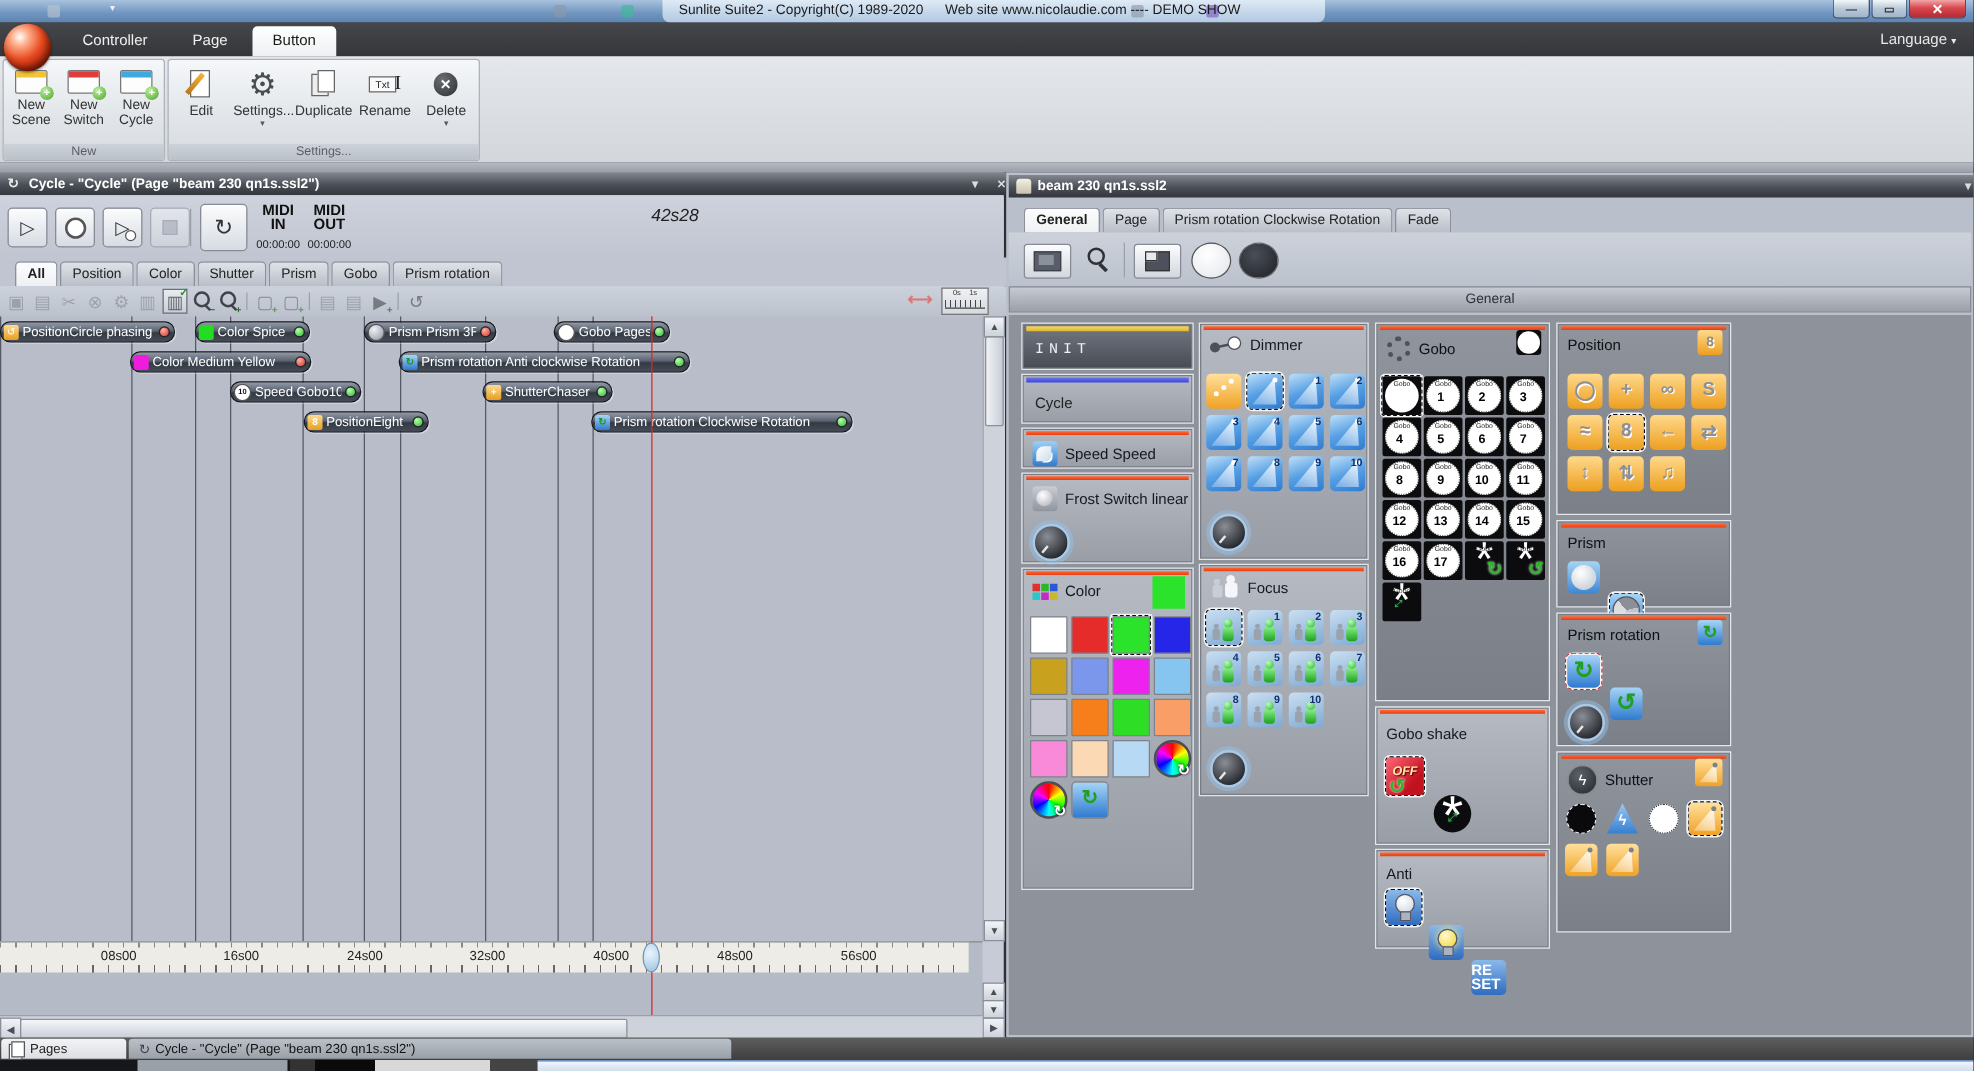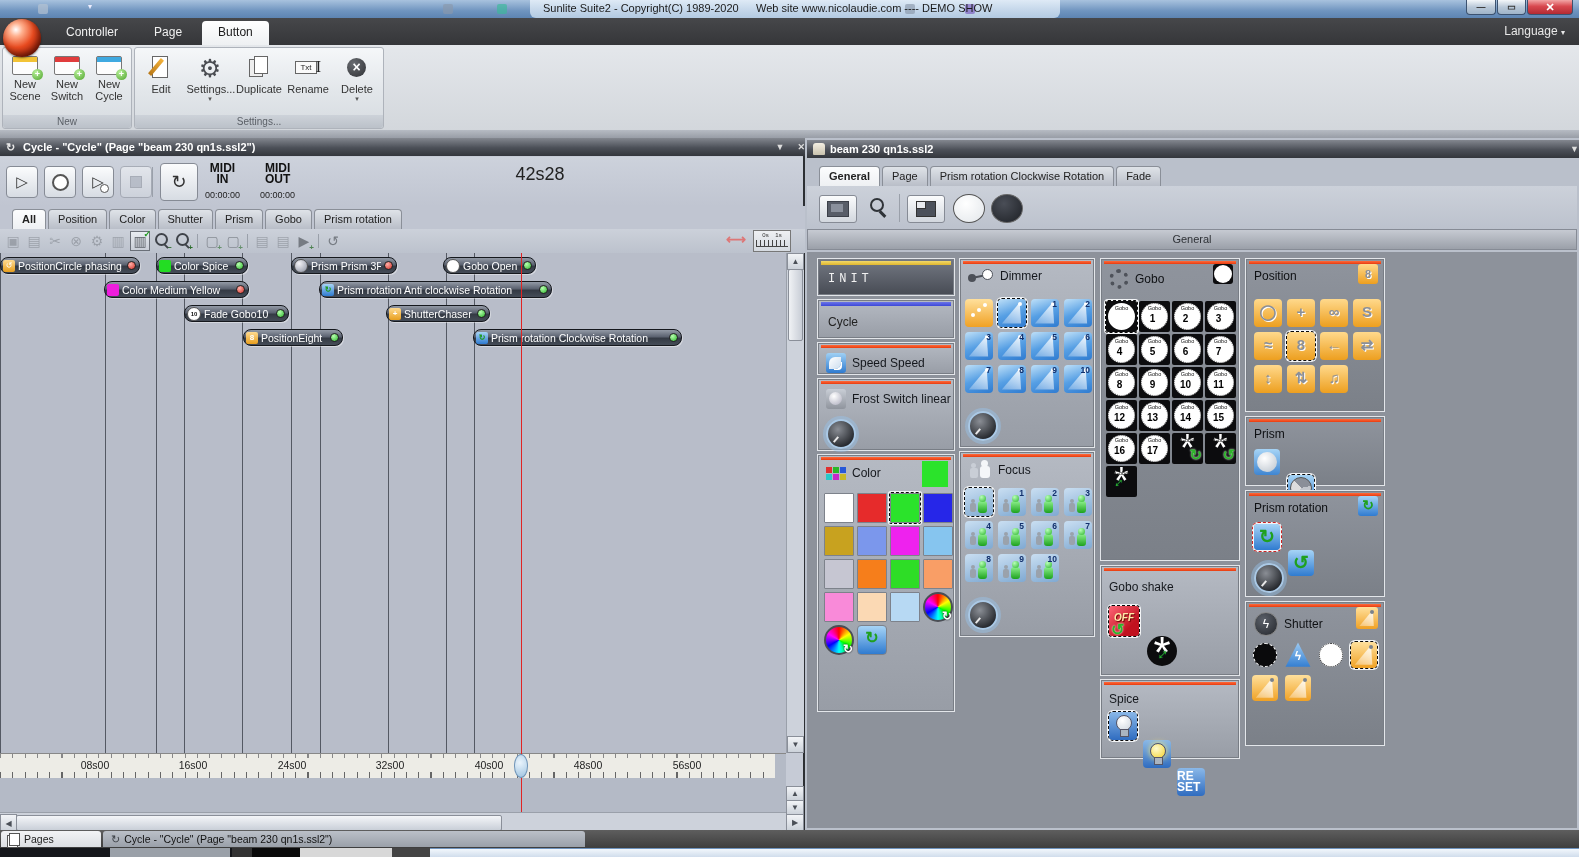--- a/index.html
+++ b/index.html
@@ -82,21 +82,21 @@
        display:flex;align-items:center;justify-content:center;font-size:15px;color:#333;}
   .tpb.dis{opacity:.5;}
   .tpb .sq{width:10px;height:10px;background:#aab0bb;border:1px solid #8a8f99;}
   .tpb .ring{width:13px;height:13px;border:2px solid #555;border-radius:50%;background:#fff;}
   .tpb .dot{position:absolute;right:4px;bottom:4px;width:7px;height:7px;border:1.5px solid #555;border-radius:50%;background:#fff;}
   #tp-loop{width:36px;height:36px;font-size:18px;}
   .midiw{font-size:12px;font-weight:bold;line-height:11px;color:#111;}
   .miditime{font-size:9px;color:#222;}
   #currenttime{left:400px;top:4px;width:280px;text-align:center;}
   #ct-label{font-size:19px;color:#222;}
-  #ct-value{font-size:18px;color:#222;margin-top:3px;}
+  #ct-value{font-size:14px;color:#222;margin-top:3px;font-style:italic;}
   #lp-tabs{left:0;top:68px;width:803px;height:23px;background:#c0c5d1;}
   #lp-toolbar{left:0;top:91px;width:803px;height:24px;background:linear-gradient(#ccd1da,#bcc2cd);display:flex;align-items:center;padding-left:4px;gap:3px;}
   .tico{width:18px;height:18px;display:flex;align-items:center;justify-content:center;font-size:14px;color:#5d6269;position:relative;}
   .tico.dis{opacity:.38;}
   .tico.lite{opacity:.6;}
   .tico.dim{opacity:.75;}
   .tico.boxed{border:1px solid #6a6f78;background:linear-gradient(#e8ecf1,#c9ced7);}
   .tico.ok::after{content:"✓";position:absolute;right:-2px;top:-3px;color:#1d9a1d;font-size:9px;font-weight:bold;}
   .tico .sub{position:absolute;right:-1px;bottom:-2px;font-size:8px;font-weight:bold;color:#2a6e2a;}
   .tico.sep{width:5px;}
@@ -422,21 +422,21 @@
         <div class="tpb">
             <span class="ring"></span>
           </div>
         <div class="tpb" style="position:relative">▷<span class="dot"></span></div>
         <div class="tpb dis">
             <span class="sq"></span>
           </div>
       </div>
       <div class="abs" style="left:152px;top:10px;width:1px;height:30px;background:#9aa0aa"></div>
       <div class="abs tpb" id="tp-loop" style="left:160px;top:6px">↻</div>
-      <div class="abs" style="left:205px;top:6px;display:flex;gap:20px;">
+      <div class="abs" style="left:205px;top:6px;display:flex;gap:6px;">
         <div style="text-align:center">
           <div class="midiw"><span>MIDI</span><br><span>IN</span></div>
           <div class="miditime" style="margin-top:5px">00:00:00</div>
         </div>
         <div style="text-align:center">
           <div class="midiw"><span>MIDI</span><br><span>OUT</span></div>
           <div class="miditime" style="margin-top:5px">00:00:00</div>
         </div>
       </div>
       <div class="abs" id="currenttime">
@@ -537,39 +537,39 @@
           </div>
         
           <div class="tl-block ico-prismclock led-red" style="--x: 291; --w: 106; --row: 0;">
             <span class="tl-ico"></span>
             <span class="tl-label">Prism Prism 3F</span>
             <span class="tl-led"></span>
           </div>
         
           <div class="tl-block ico-goboopen led-green" style="--x: 443; --w: 93; --row: 0;">
             <span class="tl-ico"></span>
-            <span class="tl-label">Gobo Open</span>
+            <span class="tl-label">Gobo Pages</span>
             <span class="tl-led"></span>
           </div>
         
           <div class="tl-block ico-cmagenta led-red" style="--x: 104; --w: 145; --row: 1;">
             <span class="tl-ico"></span>
             <span class="tl-label">Color Medium Yellow</span>
             <span class="tl-led"></span>
           </div>
         
           <div class="tl-block ico-prismrot led-green" style="--x: 319; --w: 233; --row: 1;">
             <span class="tl-ico"></span>
             <span class="tl-label">Prism rotation Anti clockwise Rotation</span>
             <span class="tl-led"></span>
           </div>
         
           <div class="tl-block ico-gobo10 led-green" style="--x: 184; --w: 105; --row: 2;">
             <span class="tl-ico"></span>
-            <span class="tl-label">Fade Gobo10</span>
+            <span class="tl-label">Speed Gobo10</span>
             <span class="tl-led"></span>
           </div>
         
           <div class="tl-block ico-shutter led-green" style="--x: 386; --w: 104; --row: 2;">
             <span class="tl-ico"></span>
             <span class="tl-label">ShutterChaser</span>
             <span class="tl-led"></span>
           </div>
         
           <div class="tl-block ico-pos8 led-green" style="--x: 243; --w: 100; --row: 3;">
@@ -1014,21 +1014,21 @@
         <div class="abs offbtn sel" style="left:8px;top:40px">
           <span class="t">OFF</span>
         </div>
         <div class="abs shakestar" style="left:46px;top:40px">
             <span class="shk">↔</span>
           </div>
       </div>
       <div class="gpanel" style="left:293px;top:427px;width:140px;height:80px">
         <div class="topline"></div>
         <div class="sec-h" style="top:12px">
-            <span>Spice</span>
+            <span>Anti</span>
           </div>
         <div class="abs lampbtn sel" style="left:8px;top:32px">
             <span class="bulb"></span>
             <span class="base"></span>
           </div>
         <div class="abs lampbtn on" style="left:42px;top:32px">
             <span class="bulb"></span>
             <span class="base"></span>
           </div>
         <div class="abs lampbtn reset" style="left:76px;top:32px">

